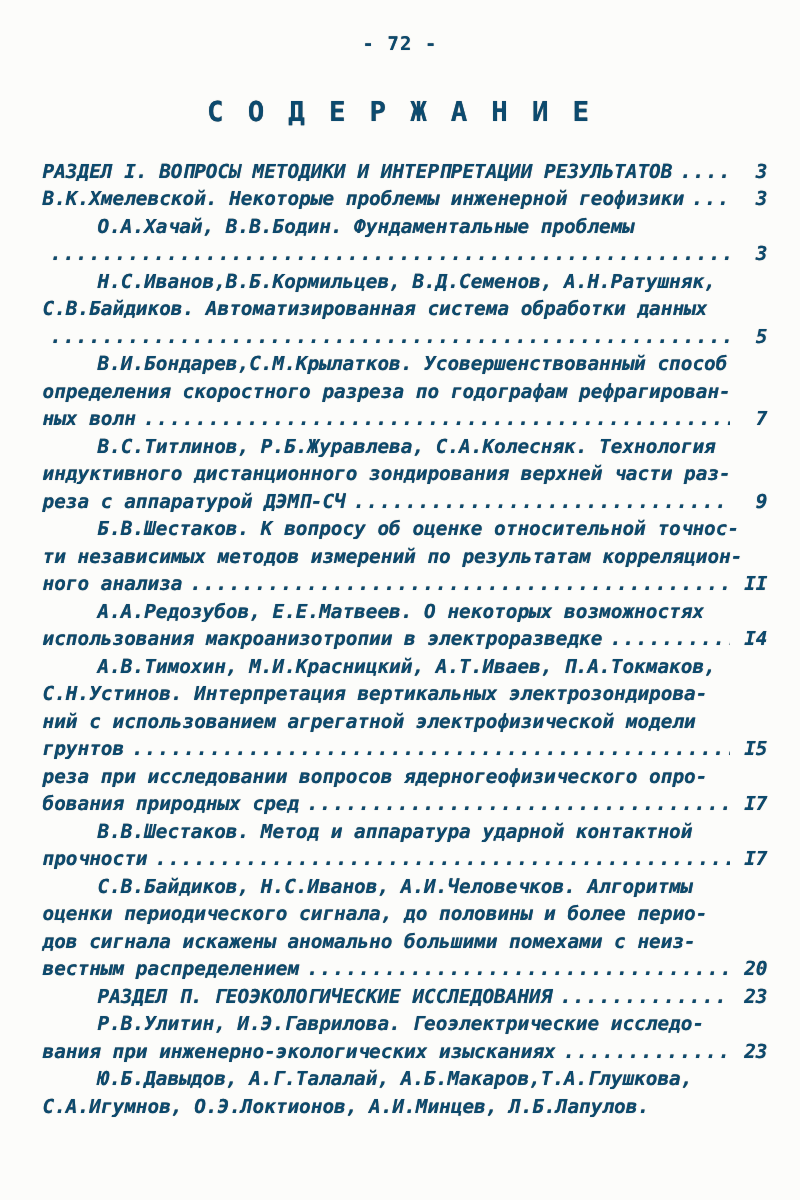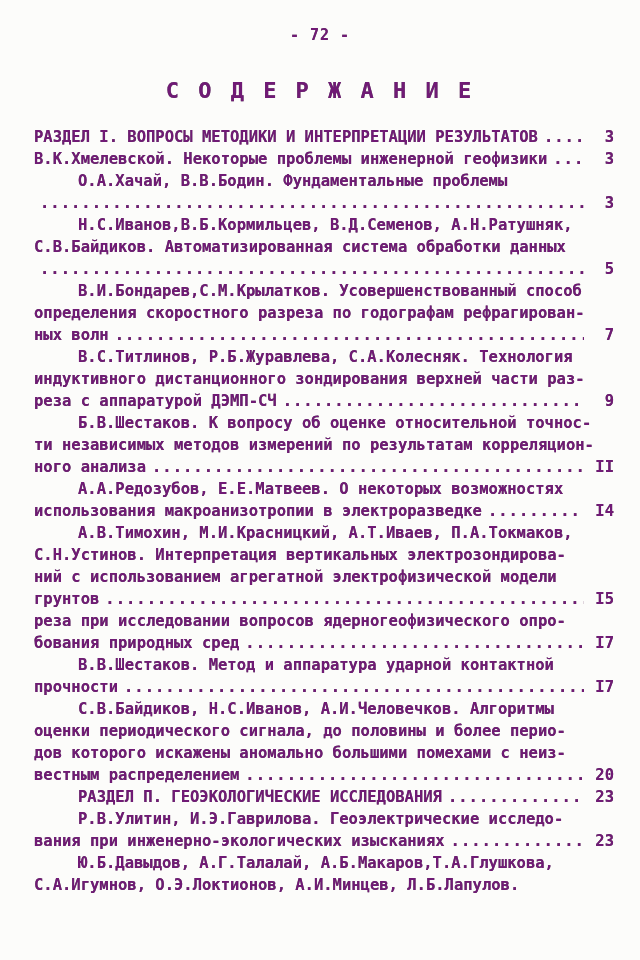--- a/index.html
+++ b/index.html
@@ -2,40 +2,41 @@
 <html><head>
 <meta charset="utf-8">
 <style>
   html,body{margin:0;padding:0;background:#e9e9e5;}
   .sheet{
     position:relative;
     width:640px;height:960px;
     margin:0 auto;
     background:#fcfcfa;
     font-family:"DejaVu Sans Mono","Liberation Mono",monospace;
-    color:#701a75;
+    color:#0c4a6e;
     overflow:hidden;
     text-shadow:0 0 0.6px rgba(50,50,48,0.75);
   }
   .page-header{
     position:absolute;top:26px;left:0;width:100%;
     text-align:center;font-size:15px;letter-spacing:1px;font-weight:bold;
   }
   .doc-title{
     position:absolute;top:78px;left:0;width:100%;
     text-align:center;font-size:22px;letter-spacing:3px;font-weight:bold;
   }
   .toc{
     position:absolute;top:126px;left:34px;right:26px;
   }
   .line{
     display:flex;align-items:flex-start;
     height:22px;line-height:22px;
     font-size:15.5px;font-weight:bold;
     white-space:nowrap;
+    font-style:italic;
   }
   .line.indent{padding-left:44px;}
   .txt{flex:0 0 auto;}
   .leader{
     flex:1 1 auto;min-width:0;
     overflow:hidden;white-space:nowrap;
     padding-left:6px;padding-right:8px;
     letter-spacing:1px;
   }
   .pg{flex:0 0 auto;min-width:30px;text-align:right;}
@@ -183,21 +184,21 @@
     <span class="txt">С.В.Байдиков, Н.С.Иванов, А.И.Человечков. Алгоритмы</span>
     <span class="leader"></span>
     <span class="pg"></span>
   </div>
       <div class="line no-page">
     <span class="txt">оценки периодического сигнала, до половины и более перио-</span>
     <span class="leader"></span>
     <span class="pg"></span>
   </div>
       <div class="line no-page">
-    <span class="txt">дов которого искажены аномально большими помехами с неиз-</span>
+    <span class="txt">дов сигнала искажены аномально большими помехами с неиз-</span>
     <span class="leader"></span>
     <span class="pg"></span>
   </div>
       <div class="line">
     <span class="txt">вестным распределением</span>
     <span class="leader">........................................................................</span>
     <span class="pg">20</span>
   </div>
       <div class="line indent">
     <span class="txt">РАЗДЕЛ П. ГЕОЭКОЛОГИЧЕСКИЕ ИССЛЕДОВАНИЯ</span>

